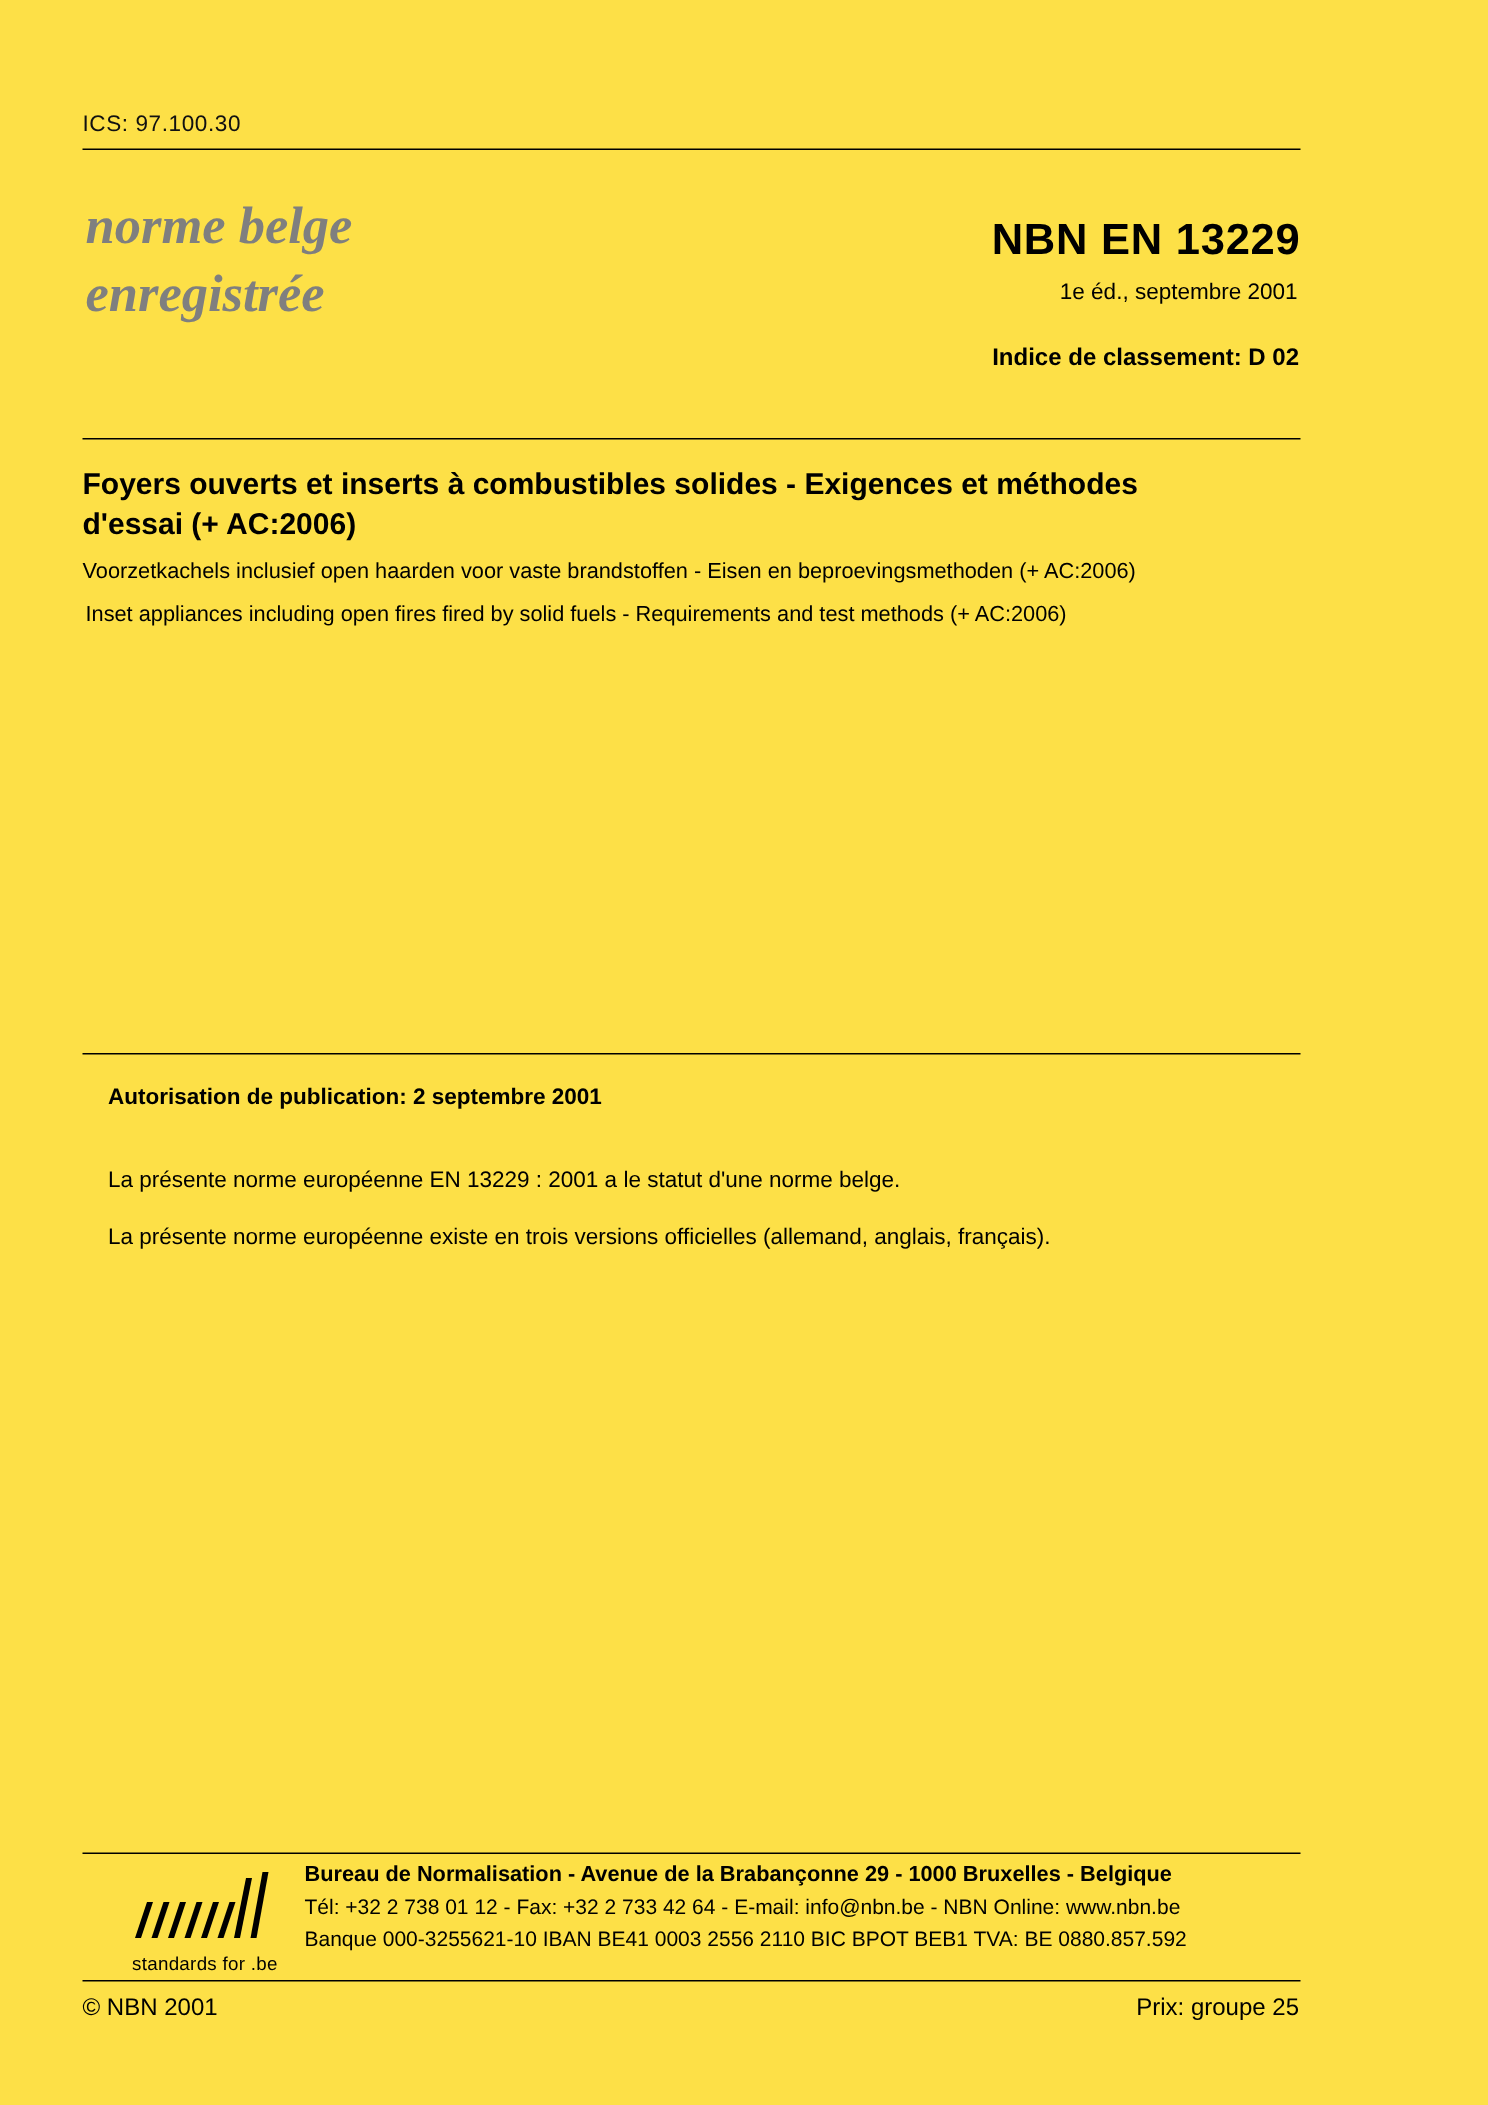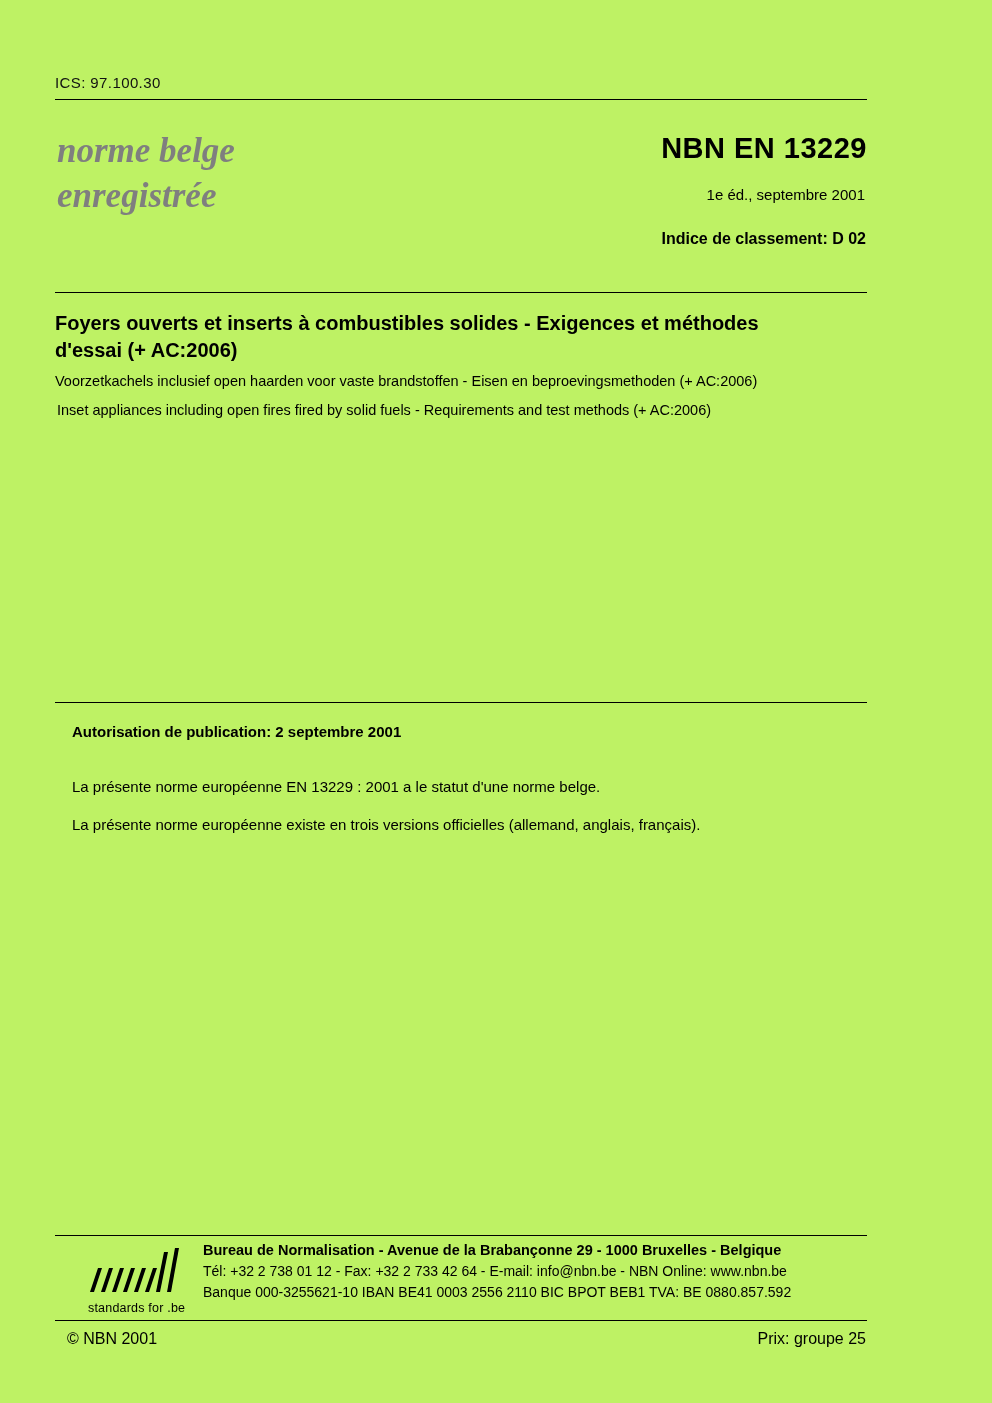--- a/index.html
+++ b/index.html
@@ -9,21 +9,21 @@
   }
   body {
     font-family: "Liberation Sans", sans-serif;
     color: #000000;
   }
   .page {
     position: relative;
     width: 992px;
     height: 1403px;
     margin: 0 auto;
-    background: #bef264;
+    background: #fde047;
     overflow: hidden;
   }
   .content {
     position: absolute;
     left: 55px;
     top: 0;
     width: 812px;
     height: 1403px;
   }
 
@@ -58,21 +58,21 @@
     font-style: italic;
     font-weight: bold;
     font-size: 35px;
     line-height: 45px;
     color: #7f7f7f;
   }
   .masthead div { white-space: nowrap; }
 
   .std-num {
     position: absolute;
-    top: 132px;
+    top: 144px;
     right: 0;
     font-size: 29px;
     font-weight: bold;
     letter-spacing: 0.5px;
     text-align: right;
     margin-left: 44px;
   }
   .std-edition {
     position: absolute;
     top: 186px;
@@ -175,21 +175,21 @@
     white-space: nowrap;
   }
   .f-line3 {
     font-size: 14px;
     line-height: 21px;
     white-space: nowrap;
   }
   .copyright {
     position: absolute;
     top: 1330px;
-    left: 12px;
+    left: 0;
     font-size: 16px;
   }
   .price {
     position: absolute;
     top: 1330px;
     right: 1px;
     font-size: 16px;
   }
 </style>
 </head>

